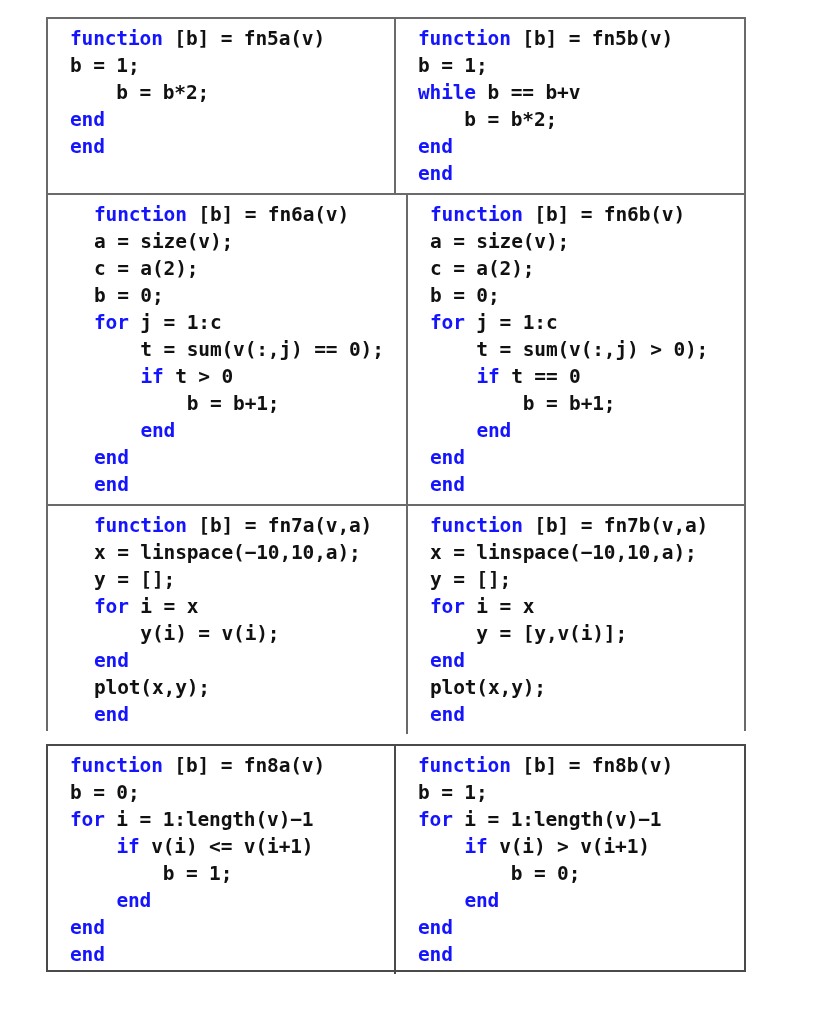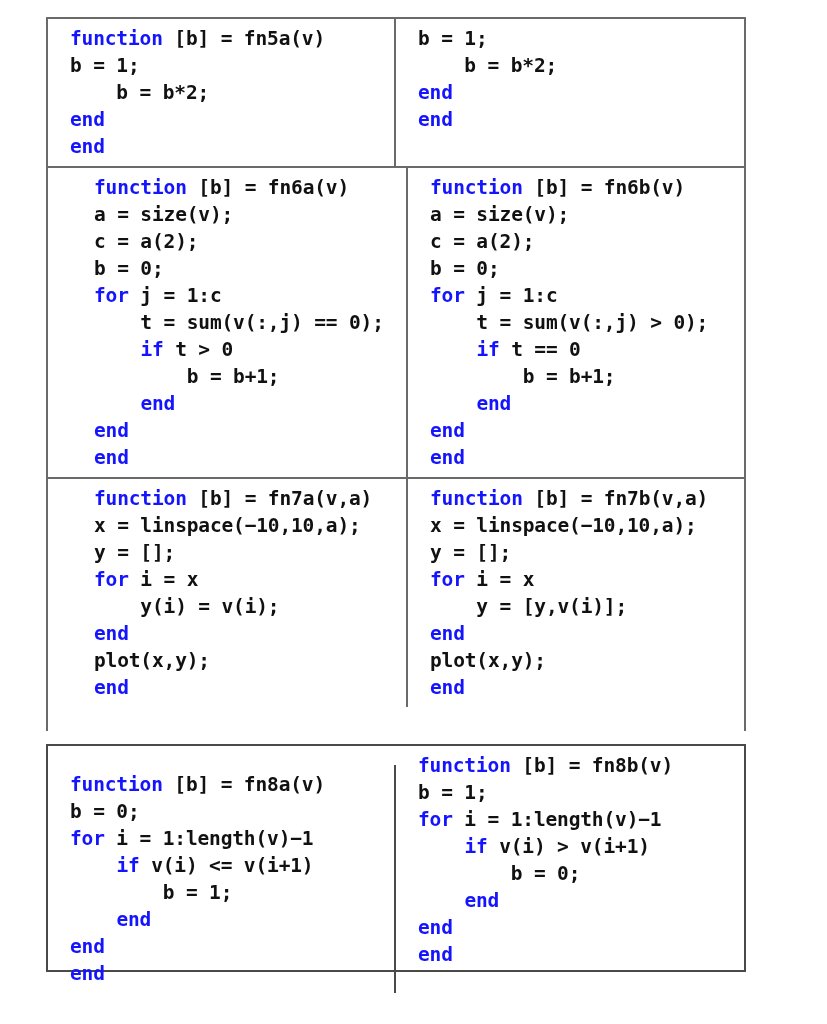--- a/index.html
+++ b/index.html
@@ -65,21 +65,20 @@
     box-sizing: border-box;
     width: 50%;
     padding: 6px 0 6px 0;
     position: relative;
   }
   .cell.left {
     border-right: 2px solid #6a6a6a;
   }
   #table-lower .cell.left {
     border-right: 2px solid #4a4a4a;
-    margin-top: 19px;
   }
 
   
   .code {
     margin: 0;
     padding: 0 0 0 22px;
     font-family: "DejaVu Sans Mono", "Liberation Mono", monospace;
     font-size: 19.5px;
     line-height: 27px;
     font-weight: bold;
@@ -100,21 +99,21 @@
 <body>
 
 <div class="page">
 
   <div class="code-table" id="table-upper">
       <div class="row">
         <div class="cell left">
           <div class="code"><span class="ln"><span class="kw">function</span><span> [b] = fn5a(v)</span></span><span class="ln"><span>b = 1;</span></span><span class="ln"><span>    b = b*2;</span></span><span class="ln"><span class="kw">end</span></span><span class="ln"><span class="kw">end</span></span></div>
         </div>
         <div class="cell right">
-          <div class="code"><span class="ln"><span>b = 1;</span></span><span class="ln"><span>    b = b*2;</span></span><span class="ln"><span class="kw">end</span></span><span class="ln"><span class="kw">end</span></span></div>
+          <div class="code"><span class="ln"><span class="kw">function</span><span> [b] = fn5b(v)</span></span><span class="ln"><span>b = 1;</span></span><span class="ln"><span class="kw">while</span><span> b == b+v</span></span><span class="ln"><span>    b = b*2;</span></span><span class="ln"><span class="kw">end</span></span><span class="ln"><span class="kw">end</span></span></div>
         </div>
       </div>
       <div class="row">
         <div class="cell left">
           <div class="code"><span class="ln"><span class="kw">function</span><span> [b] = fn6a(v)</span></span><span class="ln"><span>a = size(v);</span></span><span class="ln"><span>c = a(2);</span></span><span class="ln"><span>b = 0;</span></span><span class="ln"><span class="kw">for</span><span> j = 1:c</span></span><span class="ln"><span>    t = sum(v(:,j) == 0);</span></span><span class="ln"><span>    </span><span class="kw">if</span><span> t &gt; 0</span></span><span class="ln"><span>        b = b+1;</span></span><span class="ln"><span>    </span><span class="kw">end</span></span><span class="ln"><span class="kw">end</span></span><span class="ln"><span class="kw">end</span></span></div>
         </div>
         <div class="cell right">
           <div class="code"><span class="ln"><span class="kw">function</span><span> [b] = fn6b(v)</span></span><span class="ln"><span>a = size(v);</span></span><span class="ln"><span>c = a(2);</span></span><span class="ln"><span>b = 0;</span></span><span class="ln"><span class="kw">for</span><span> j = 1:c</span></span><span class="ln"><span>    t = sum(v(:,j) &gt; 0);</span></span><span class="ln"><span>    </span><span class="kw">if</span><span> t == 0</span></span><span class="ln"><span>        b = b+1;</span></span><span class="ln"><span>    </span><span class="kw">end</span></span><span class="ln"><span class="kw">end</span></span><span class="ln"><span class="kw">end</span></span></div>
         </div>
       </div>

